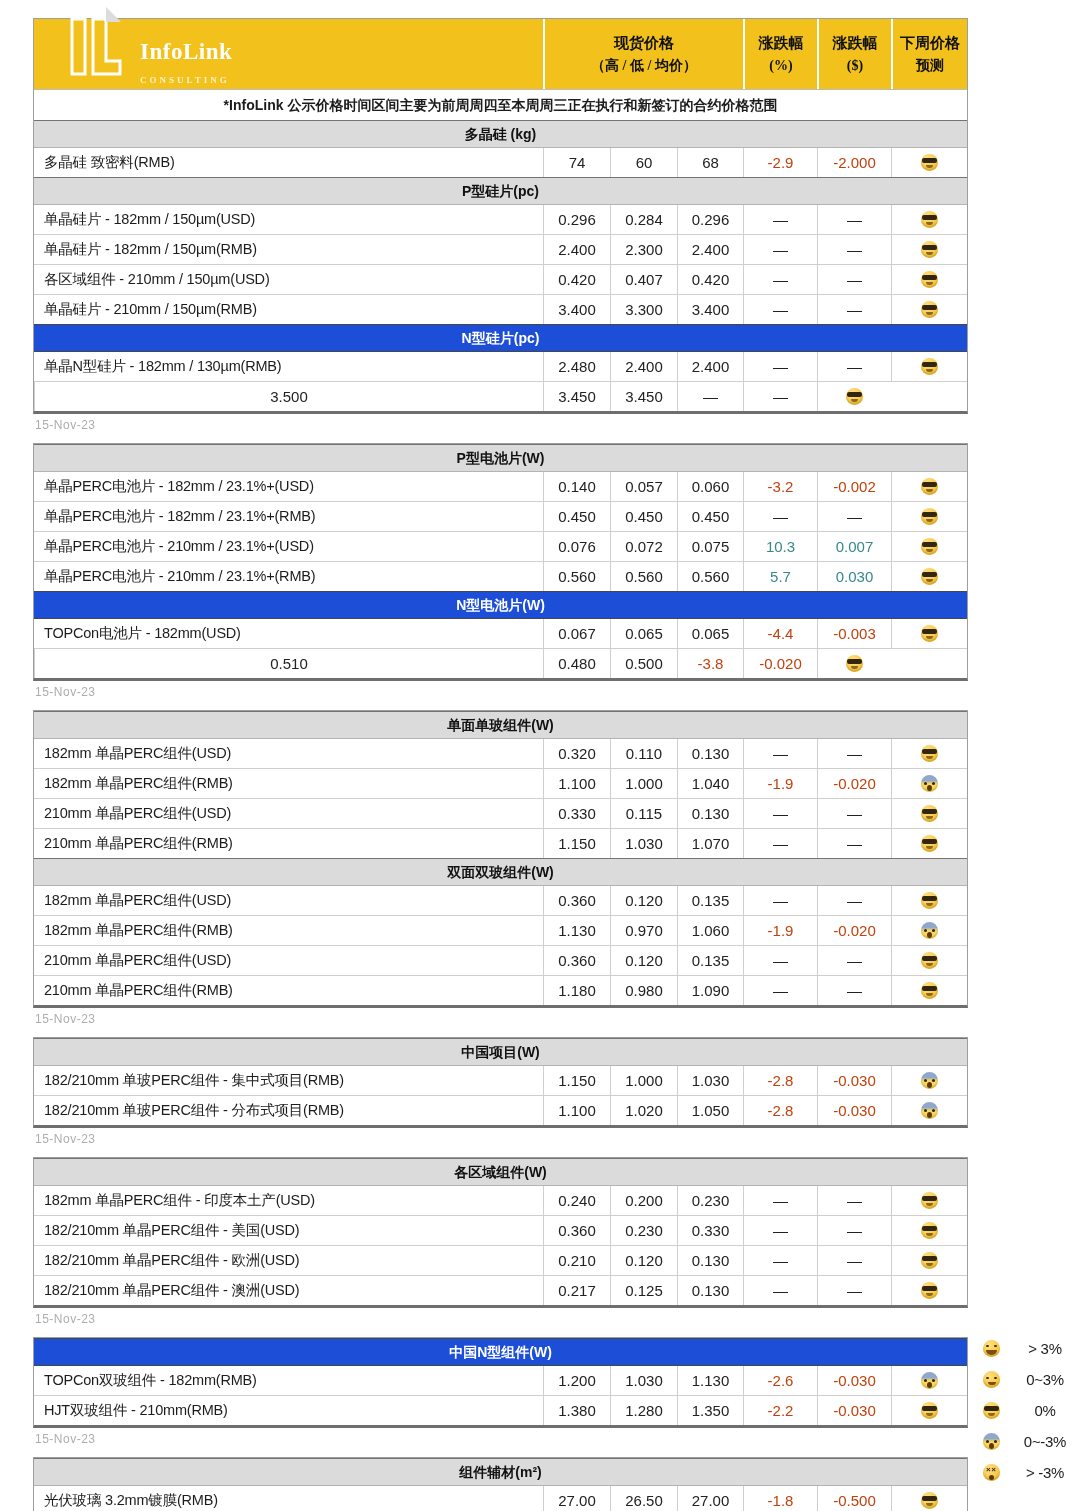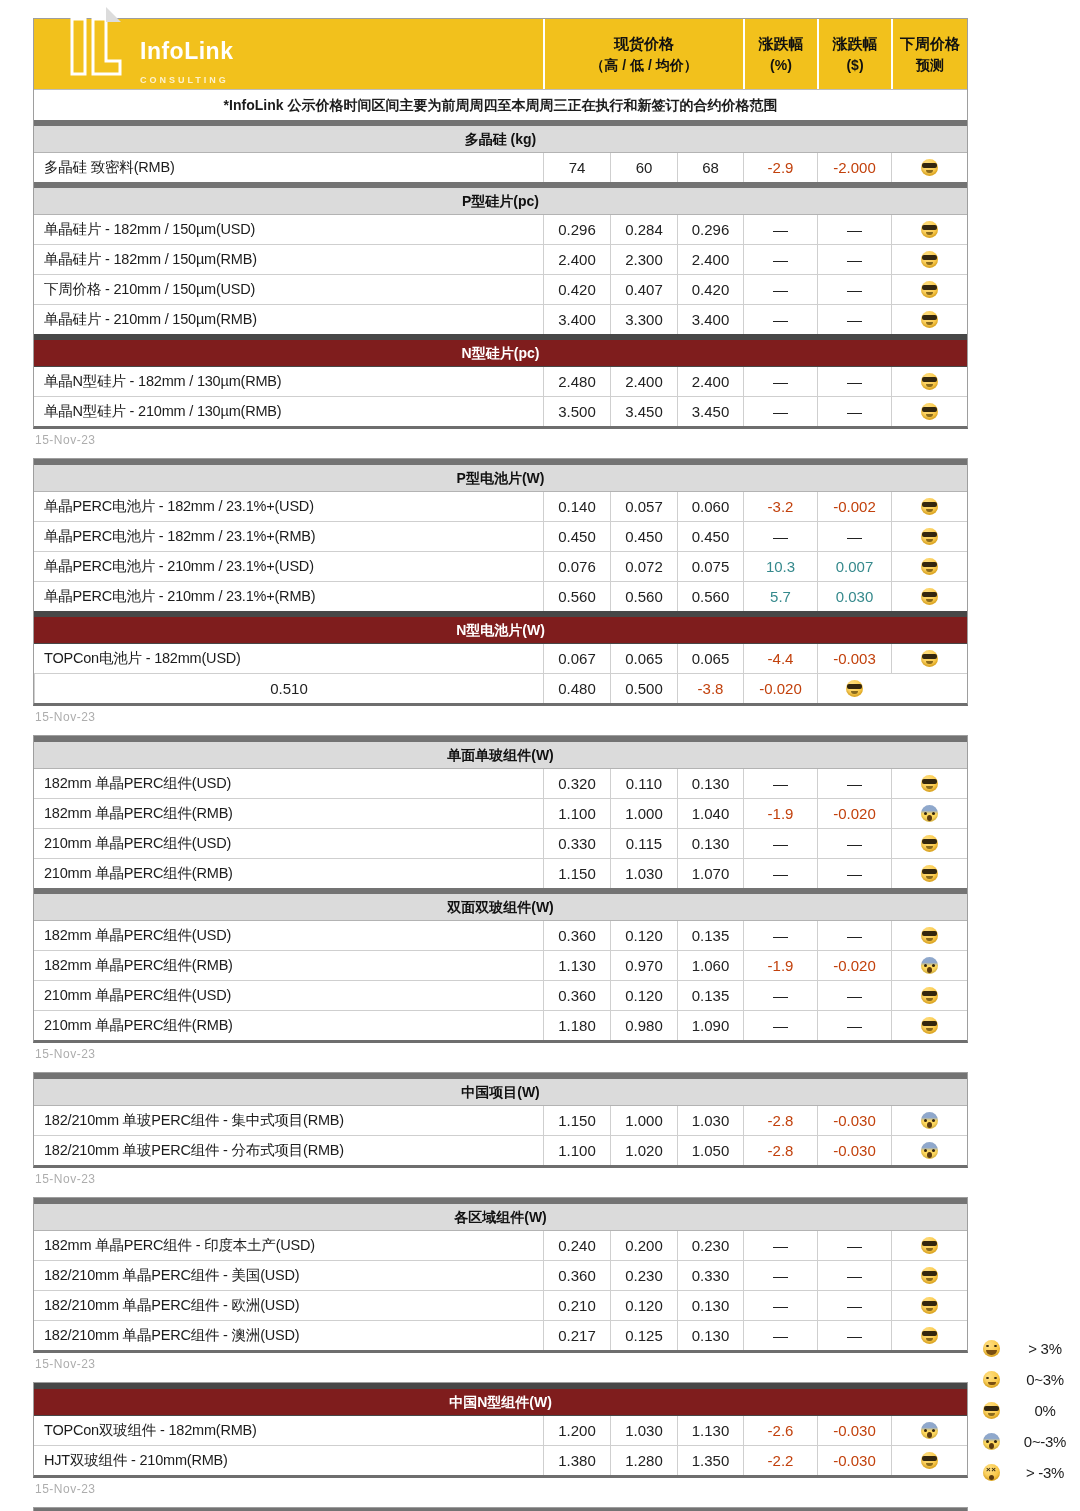--- a/index.html
+++ b/index.html
@@ -16,21 +16,21 @@
     background:#fff;
   }
 
   
   .yellow-header {
     display:grid; grid-template-columns:1fr 200px 74px 74px 76px;
     height:70px; background:#F2C11C; position:relative;
   }
   .hcell {
     display:flex; flex-direction:column; justify-content:center; align-items:center;
-    font-weight:bold; font-size:15px; line-height:1.55; color:#111;
+    font-weight:bold; font-size:15px; line-height:1.55; color:#111;font-family:Liberation Serif, serif;
   }
   .hcell.sep { border-left:2px solid #ffffff; }
   .hcell .sub { font-size:14px; }
   .brand-cell { position:relative; }
   .logo-mark { position:absolute; left:10px; top:-13px; }
   .brand-text { position:absolute; left:106px; top:15px; }
   .brand-name { color:#ffffff; font-size:23px; font-weight:bold; letter-spacing:0.5px; }
   .brand-sub { color:rgba(255,255,255,0.78); font-size:9px; letter-spacing:3px; margin-top:4px; }
 
   
@@ -38,23 +38,23 @@
     height:30px; line-height:30px; text-align:center;
     font-weight:bold; font-size:14px; background:#fff;
     border-top:1px solid #bdbdbd;
   }
 
   
   .sec-header {
     height:26px; line-height:26px; text-align:center;
     font-weight:bold; font-size:14px;
     background:#DBDBDB; color:#111;
-    border-top:6px solid #737373; border-bottom:1px solid #b3b3b3;
-  }
-  .sec-header.dark { background:#7f1d1d; color:#ffffff; border-color:#474747; }
+    border-top:1px solid #737373; border-bottom:1px solid #b3b3b3;
+  }
+  .sec-header.dark { background:#1d4ed8; color:#ffffff; border-color:#474747; }
 
   .row {
     display:grid; grid-template-columns:1fr 67px 67px 66px 74px 74px 76px;
     height:29px; line-height:29px; background:#fff;
   }
   .row + .row { border-top:1px solid #cfcfcf; }
   .cell { overflow:hidden; white-space:nowrap; }
   .cell.name { padding-left:10px; text-align:left; font-size:14.5px; letter-spacing:-0.2px; }
   .cell.num { text-align:center; border-left:1px solid #cfcfcf; font-size:15px; color:#222; }
   .cell.num.tone-down { color:#c2410c; }
@@ -185,21 +185,21 @@
           <div class="cell num">2.400</div>
           <div class="cell num">2.300</div>
           <div class="cell num">2.400</div>
           <div class="cell num tone-flat">—</div>
           <div class="cell num tone-flat">—</div>
           <div class="cell emo-cell">
             <span class="emo sunglasses-face"></span>
           </div>
         </div>
         <div class="row">
-          <div class="cell name">下周价格 - 210mm / 150µm(USD)</div>
+          <div class="cell name">各区域组件 - 210mm / 150µm(USD)</div>
           <div class="cell num">0.420</div>
           <div class="cell num">0.407</div>
           <div class="cell num">0.420</div>
           <div class="cell num tone-flat">—</div>
           <div class="cell num tone-flat">—</div>
           <div class="cell emo-cell">
             <span class="emo sunglasses-face"></span>
           </div>
         </div>
         <div class="row">
@@ -219,21 +219,20 @@
           <div class="cell num">2.480</div>
           <div class="cell num">2.400</div>
           <div class="cell num">2.400</div>
           <div class="cell num tone-flat">—</div>
           <div class="cell num tone-flat">—</div>
           <div class="cell emo-cell">
             <span class="emo sunglasses-face"></span>
           </div>
         </div>
         <div class="row">
-          <div class="cell name">单晶N型硅片 - 210mm / 130µm(RMB)</div>
           <div class="cell num">3.500</div>
           <div class="cell num">3.450</div>
           <div class="cell num">3.450</div>
           <div class="cell num tone-flat">—</div>
           <div class="cell num tone-flat">—</div>
           <div class="cell emo-cell">
             <span class="emo sunglasses-face"></span>
           </div>
         </div>
       </div>

